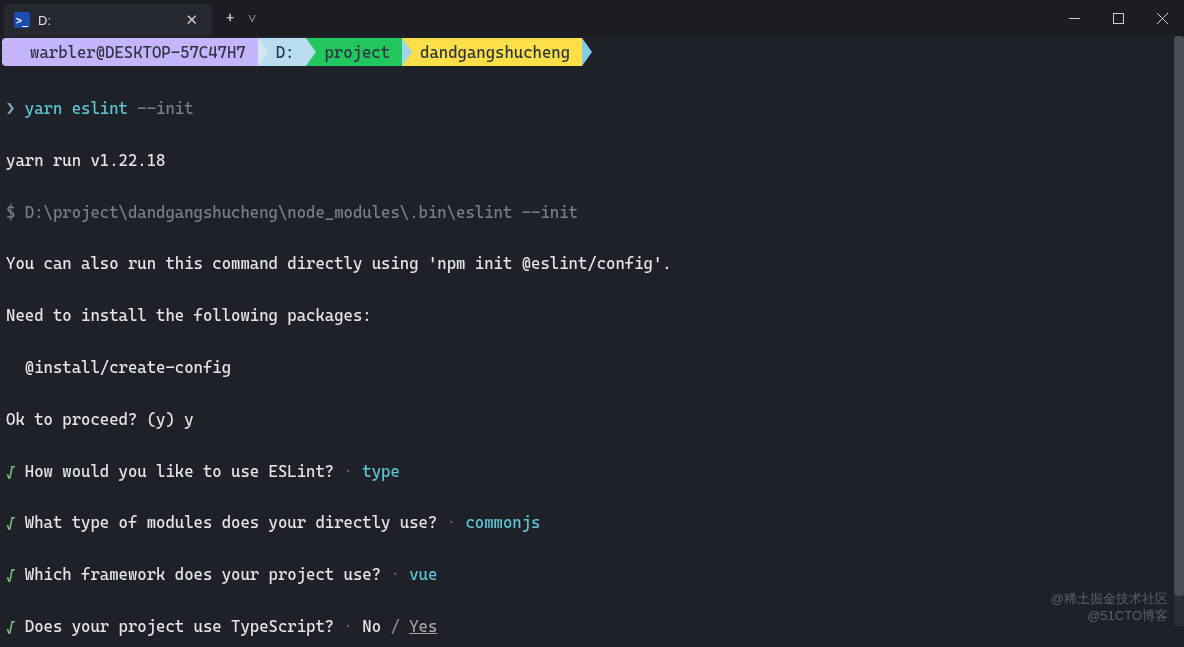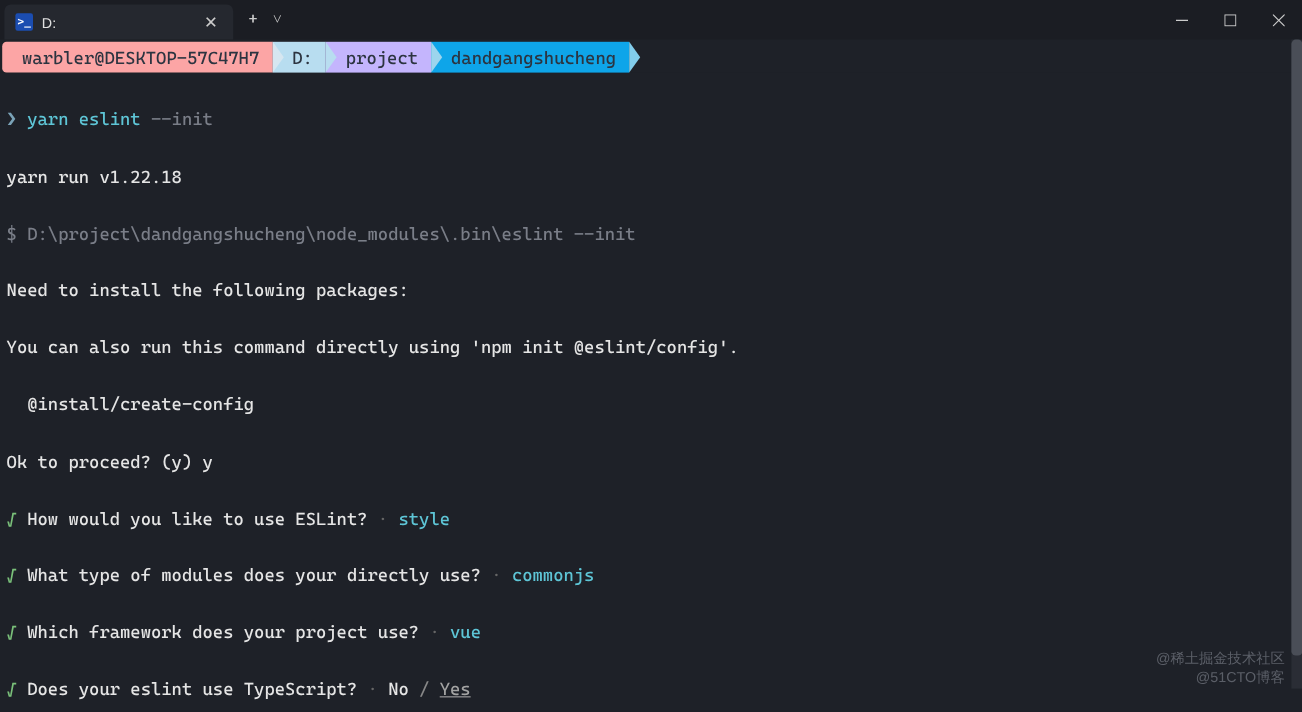--- a/index.html
+++ b/index.html
@@ -58,24 +58,24 @@
     padding-top: 2px;
   }
   .crumb {
     position: relative;
     display: flex;
     align-items: center;
     padding: 0 12px 0 18px;
     font-size: 16px;
     color: #4b4f5a;
   }
-  .crumb.user { background: #fca5a5; color: #2c3440; padding-left: 18px; border-radius: 4px 0 0 4px;}
+  .crumb.user { background: #c4b5fd; color: #2c3440; padding-left: 28px; border-radius: 4px 0 0 4px;}
   .crumb.drive { background: #b8ddf0; color: #2c3440;}
-  .crumb.proj { background: #c4b5fd; color: #2c3440;}
-  .crumb.leaf { background: #0ea5e9; color: #2c3440;}
+  .crumb.proj { background: #22c55e; color: #2c3440;}
+  .crumb.leaf { background: #fde047; color: #2c3440;}
   .crumb::after {
     content: "";
     position: absolute;
     right: -10px;
     top: 0;
     border-top: 14px solid transparent;
     border-bottom: 14px solid transparent;
     border-left: 10px solid transparent;
     z-index: 2;
   }
@@ -161,28 +161,28 @@
   <div class="crumb user">warbler@DESKTOP-57C47H7</div>
   <div class="crumb drive">D:</div>
   <div class="crumb proj">project</div>
   <div class="crumb leaf">dandgangshucheng</div>
 </div>
 
 <div class="terminal">
 <span class="ln"><span class="prompt-sym">❯</span> <span class="cmd">yarn eslint </span><span class="dim">--init</span></span>
 <span class="ln white">yarn run v1.22.18</span>
 <span class="ln"><span class="dim">$ </span><span class="dim">D:\project\dandgangshucheng\node_modules\.bin\eslint --init</span></span>
+<span class="ln white">You can also run this command directly using 'npm init @eslint/config'.</span>
 <span class="ln white">Need to install the following packages:</span>
-<span class="ln white">You can also run this command directly using 'npm init @eslint/config'.</span>
 <span class="ln white">  @install/create-config</span>
 <span class="ln white">Ok to proceed? (y) y</span>
-<span class="ln"><span class="check">√</span> <span class="white">How would you like to use ESLint?</span> <span class="dot">·</span> <span class="ans">style</span></span>
+<span class="ln"><span class="check">√</span> <span class="white">How would you like to use ESLint?</span> <span class="dot">·</span> <span class="ans">type</span></span>
 <span class="ln"><span class="check">√</span> <span class="white">What type of modules does your directly use?</span> <span class="dot">·</span> <span class="ans">commonjs</span></span>
 <span class="ln"><span class="check">√</span> <span class="white">Which framework does your project use?</span> <span class="dot">·</span> <span class="ans">vue</span></span>
-<span class="ln"><span class="check">√</span> <span class="white">Does your eslint use TypeScript?</span> <span class="dot">·</span> <span class="white">No</span> <span class="slash">/</span> <span class="sel">Yes</span></span>
+<span class="ln"><span class="check">√</span> <span class="white">Does your project use TypeScript?</span> <span class="dot">·</span> <span class="white">No</span> <span class="slash">/</span> <span class="sel">Yes</span></span>
 
 
 
 
 
 
 
 
 
 </div>

